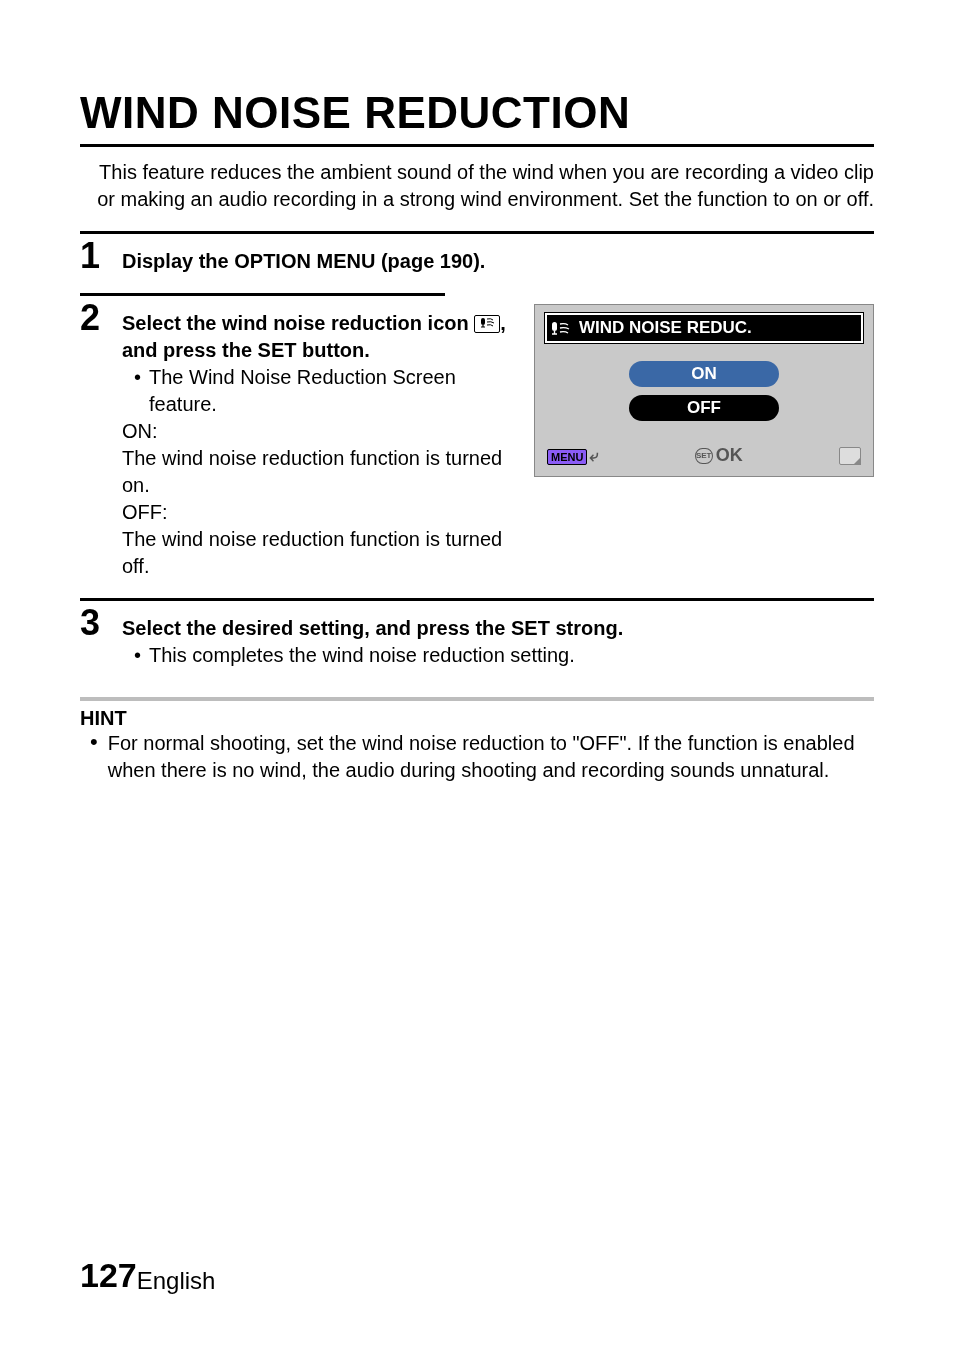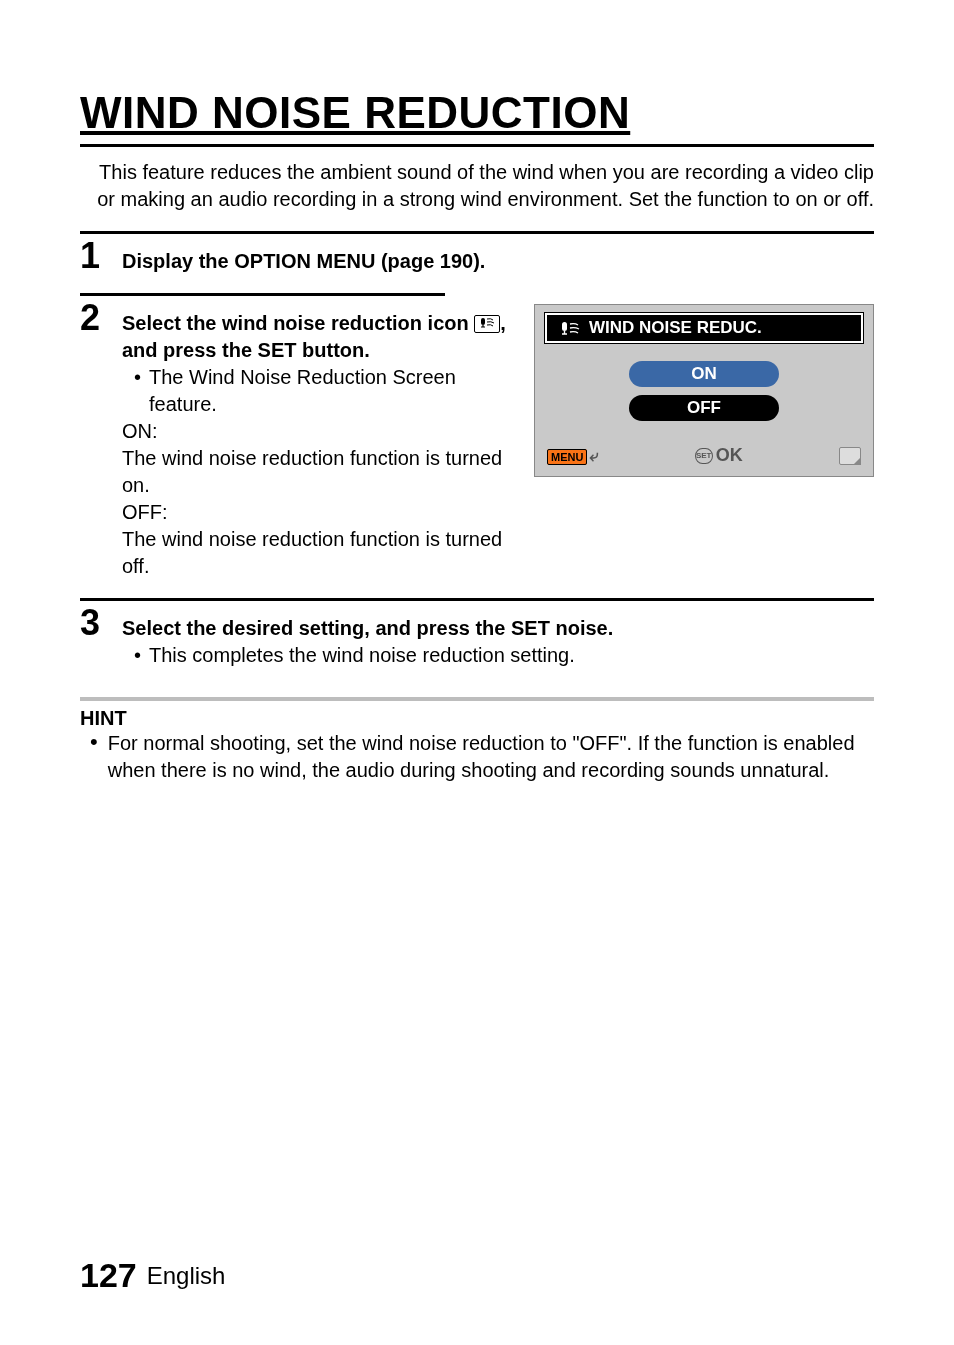--- a/index.html
+++ b/index.html
@@ -9,21 +9,20 @@
       background: #fff;
       font-family: Arial, Helvetica, sans-serif;
       color: #000;
       padding: 88px 80px 50px 80px;
       position: relative;
     }
     .title {
       font-size: 44px;
       font-weight: bold;
       letter-spacing: 0.5px;
-      text-decoration: underline;
     }
     .title-rule {
       border: none;
       border-top: 3px solid #000;
       margin-top: 6px;
       margin-bottom: 12px;
     }
     .intro {
       font-size: 20px;
       line-height: 1.35;
@@ -82,21 +81,21 @@
       padding: 8px 10px 10px 10px;
       margin-top: 4px;
     }
     .screen-titlebar {
       background: #000;
       border: 2px solid #fff;
       outline: 1px solid #000;
       color: #fff;
       font-weight: bold;
       font-size: 17px;
-      padding: 3px 12px;
+      padding: 3px 2px;
       display: flex;
       align-items: center;
       gap: 6px;
       margin-bottom: 18px;
     }
     .mic-icon {
       display: inline-flex;
       align-items: center;
       gap: 1px;
     }
@@ -112,21 +111,21 @@
     .pill-on { background: #3a68a6; color: #fff; }
     .pill-off { background: #000; color: #ffffff; }
     .screen-footer {
       display: flex;
       justify-content: space-between;
       align-items: center;
       margin-top: 24px;
       padding: 0 2px;
     }
     .menu-badge {
-      background: #f97316;
+      background: #8b5cf6;
       border: 1.5px solid #000;
       font-size: 11px;
       font-weight: bold;
       padding: 1px 3px;
       border-radius: 2px;
     }
     .return-arrow {
       font-size: 16px;
       font-weight: bold;
       margin-left: 2px;
@@ -182,22 +181,21 @@
       font-size: 20px;
       line-height: 1.35;
       padding-left: 10px;
     }
     .hint-dot { font-size: 22px; line-height: 1.1; }
     .footer {
       position: absolute;
       bottom: 50px;
       left: 80px;
       display: flex;
-      align-items: center;
-      gap: 10px;
+      align-items: flex-end;
     }
     .page-num { font-size: 34px; font-weight: bold; }
     .page-lang { font-size: 24px; }
   </style>
 </head>
 <body>
 
 <h1 class="title">WIND NOISE REDUCTION</h1>
 <hr class="title-rule">
 
@@ -259,21 +257,21 @@
       </span>
       <span class="card-corner"></span>
     </div>
   </div>
 </div>
 
 <hr class="step-rule-full">
 <div class="step">
   <div class="step-num">3</div>
   <div class="step-body">
-    <div class="step-head">Select the desired setting, and press the SET noise.</div>
+    <div class="step-head">Select the desired setting, and press the SET strong.</div>
     <div class="bullet-row">
       <span class="bullet-dot">•</span>
       <span>This completes the wind noise reduction setting.</span>
     </div>
   </div>
 </div>
 
 <hr class="hint-rule">
 <div class="hint-title">HINT</div>
 <div class="hint-bullet">

